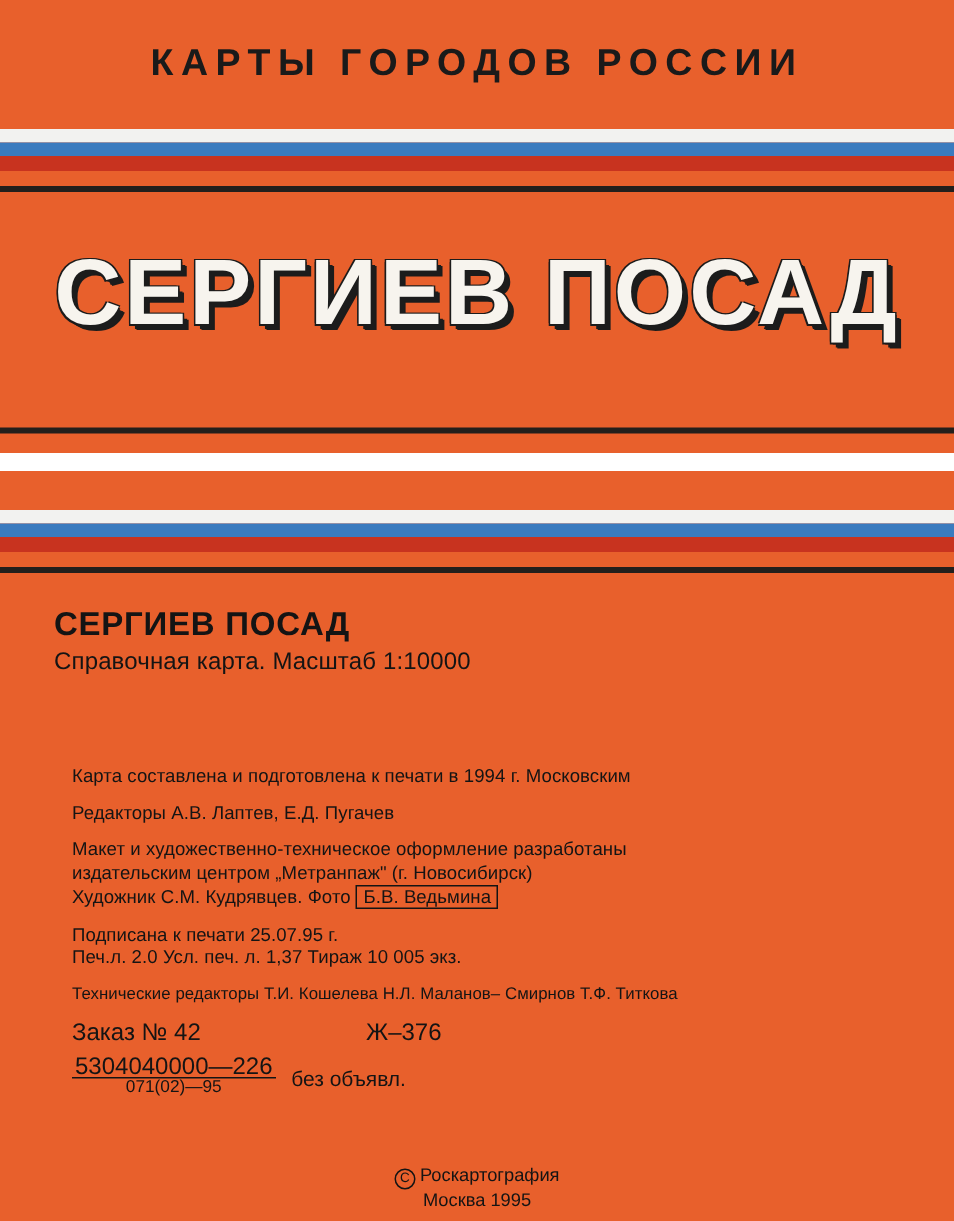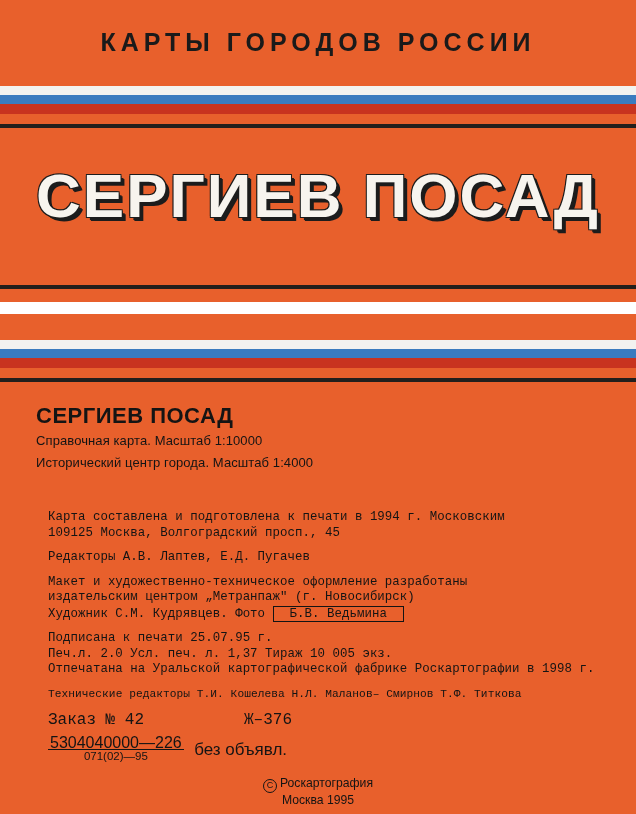--- a/index.html
+++ b/index.html
@@ -124,48 +124,48 @@
     left: 36px;
     top: 89px;
     font-size: 22px;
     font-weight: bold;
     letter-spacing: 0.5px;
     color: #141414;
   }
   .colo-sub {
     position: absolute;
     left: 36px;
-    font-size: 13px;
+    font-size: 16px;
     color: #141414;
     letter-spacing: 0.1px;
   }
   .colo-sub.l1 { top: 119px; }
   .colo-sub.l2 { top: 141px; }
 
   .imprint {
     position: absolute;
     left: 48px;
     top: 196px;
     width: 560px;
     color: #141414;
   }
   .imprint p {
     margin: 0;
     font-size: 12.4px;
     line-height: 15.5px;
     letter-spacing: 0.05px;
   }
-  .imprint .blk { margin-bottom: 9px; font-family: Liberation Mono, monospace; }
+  .imprint .blk { margin-bottom: 9px; }
   .imprint .small { font-size: 11.2px; }
   .sup { font-size: 8.5px; vertical-align: super; }
 
   .boxed {
     display: inline-block;
     border: 1.3px solid #141414;
-    padding: 0 16px;
+    padding: 0 4px;
     line-height: 14px;
   }
 
   .frac {
     display: inline-block;
     text-align: center;
     vertical-align: middle;
     line-height: 13px;
   }
   .frac .num {
@@ -175,21 +175,21 @@
     font-size: 16px;
   }
   .frac .den {
     display: block;
     padding: 0 2px;
     font-size: 11.5px;
   }
   .besobj {
     display: inline-block;
     vertical-align: middle;
-    font-size: 17px;
+    font-size: 14px;
     padding-left: 6px;
   }
 
   .order-row {
     position: relative;
     height: 16px;
   }
   .order-row .zakaz { position: absolute; left: 0; text-align: right; }
   .order-row .zh { position: absolute; left: 196px; }
 
@@ -247,45 +247,42 @@
       <div class="s-blue"></div>
       <div class="s-red"></div>
     </div>
 
     <div class="colo-rule top"></div>
 
     <div class="colo-title">СЕРГИЕВ ПОСАД</div>
 
     <div class="colo-sub l1">Справочная карта. Масштаб 1:10000</div>
 
-    <div class="colo-sub l2">Исторический центр города. Масштаб 1:4000</div>
 
     <div class="imprint">
 
       <div class="blk">
         <p>Карта составлена и подготовлена к печати в 1994 г. Московским</p>
-        <p>109125 Москва, Волгоградский просп., 45</p>
       </div>
 
       <div class="blk">
         <p>Редакторы А.В. Лаптев, Е.Д. Пугачев</p>
       </div>
 
       <div class="blk">
         <p>Макет и художественно-техническое оформление разработаны</p>
         <p>издательским центром „Метранпаж" (г. Новосибирск)</p>
         <p>
           <span>Художник С.М. Кудрявцев. Фото </span><span class="boxed">Б.В. Ведьмина</span>
         </p>
       </div>
 
       <div class="blk">
         <p>Подписана к печати  25.07.95 г.</p>
         <p>Печ.л. 2.0 Усл. печ. л. 1,37 Тираж 10 005 экз.</p>
-        <p>Отпечатана на Уральской картографической фабрике Роскартографии в 1998 г.</p>
       </div>
 
       <div class="blk">
         <p class="small">Технические редакторы  Т.И. Кошелева Н.Л. Маланов– Смирнов Т.Ф. Титкова</p>
       </div>
 
       <div class="blk order-row">
         <span class="zakaz">Заказ № 42</span>
         <span class="zh">Ж–376</span>
       </div>

